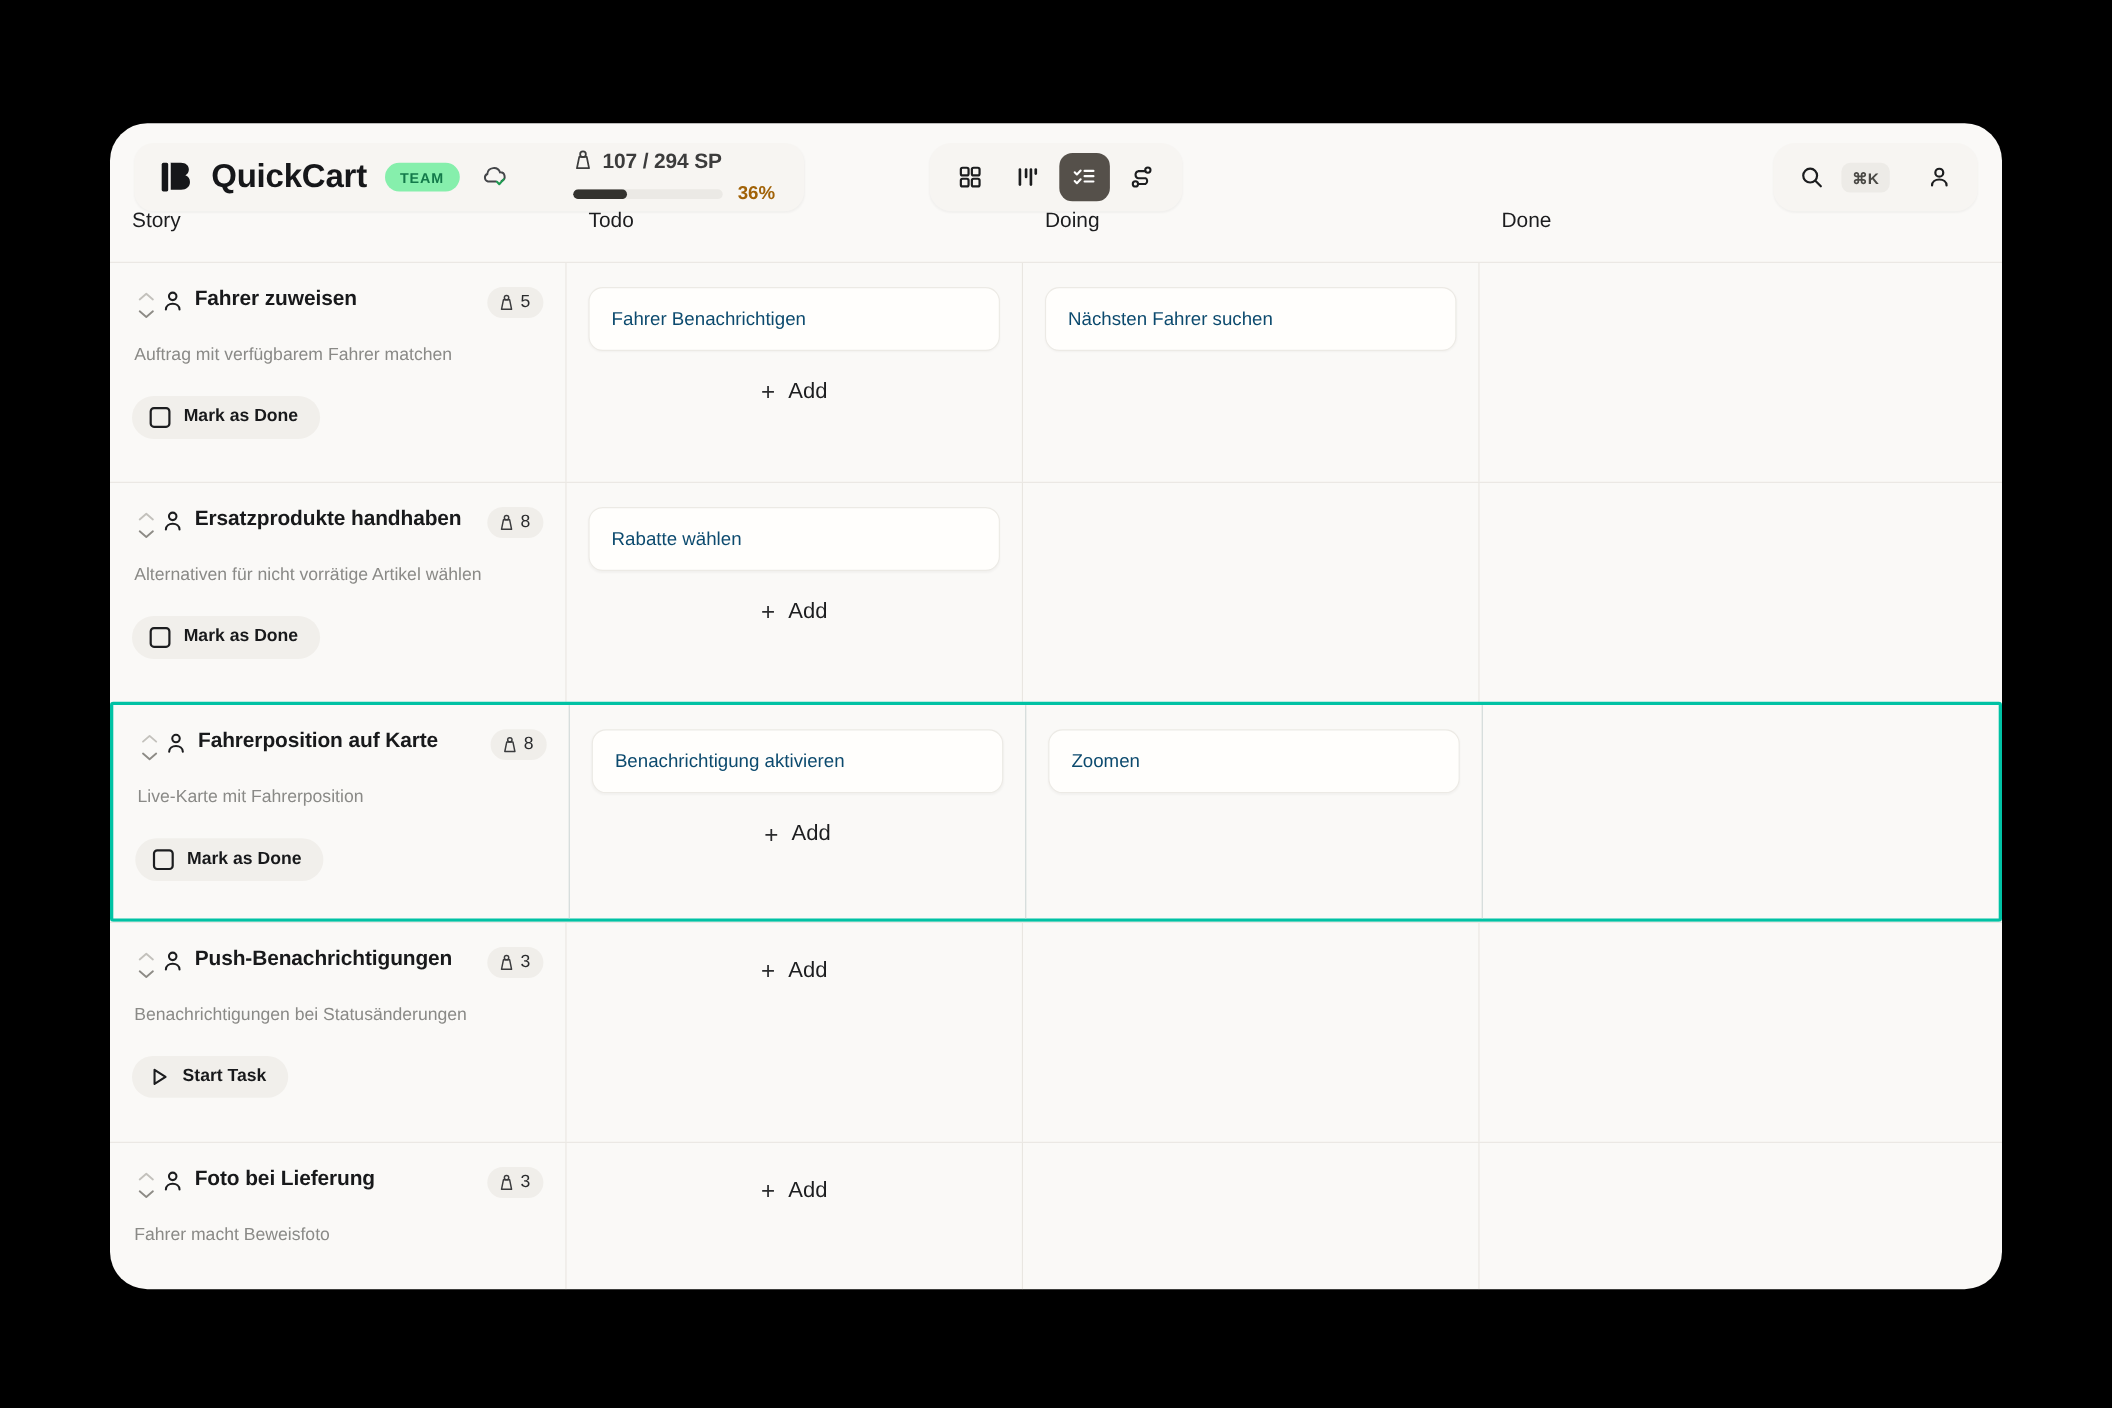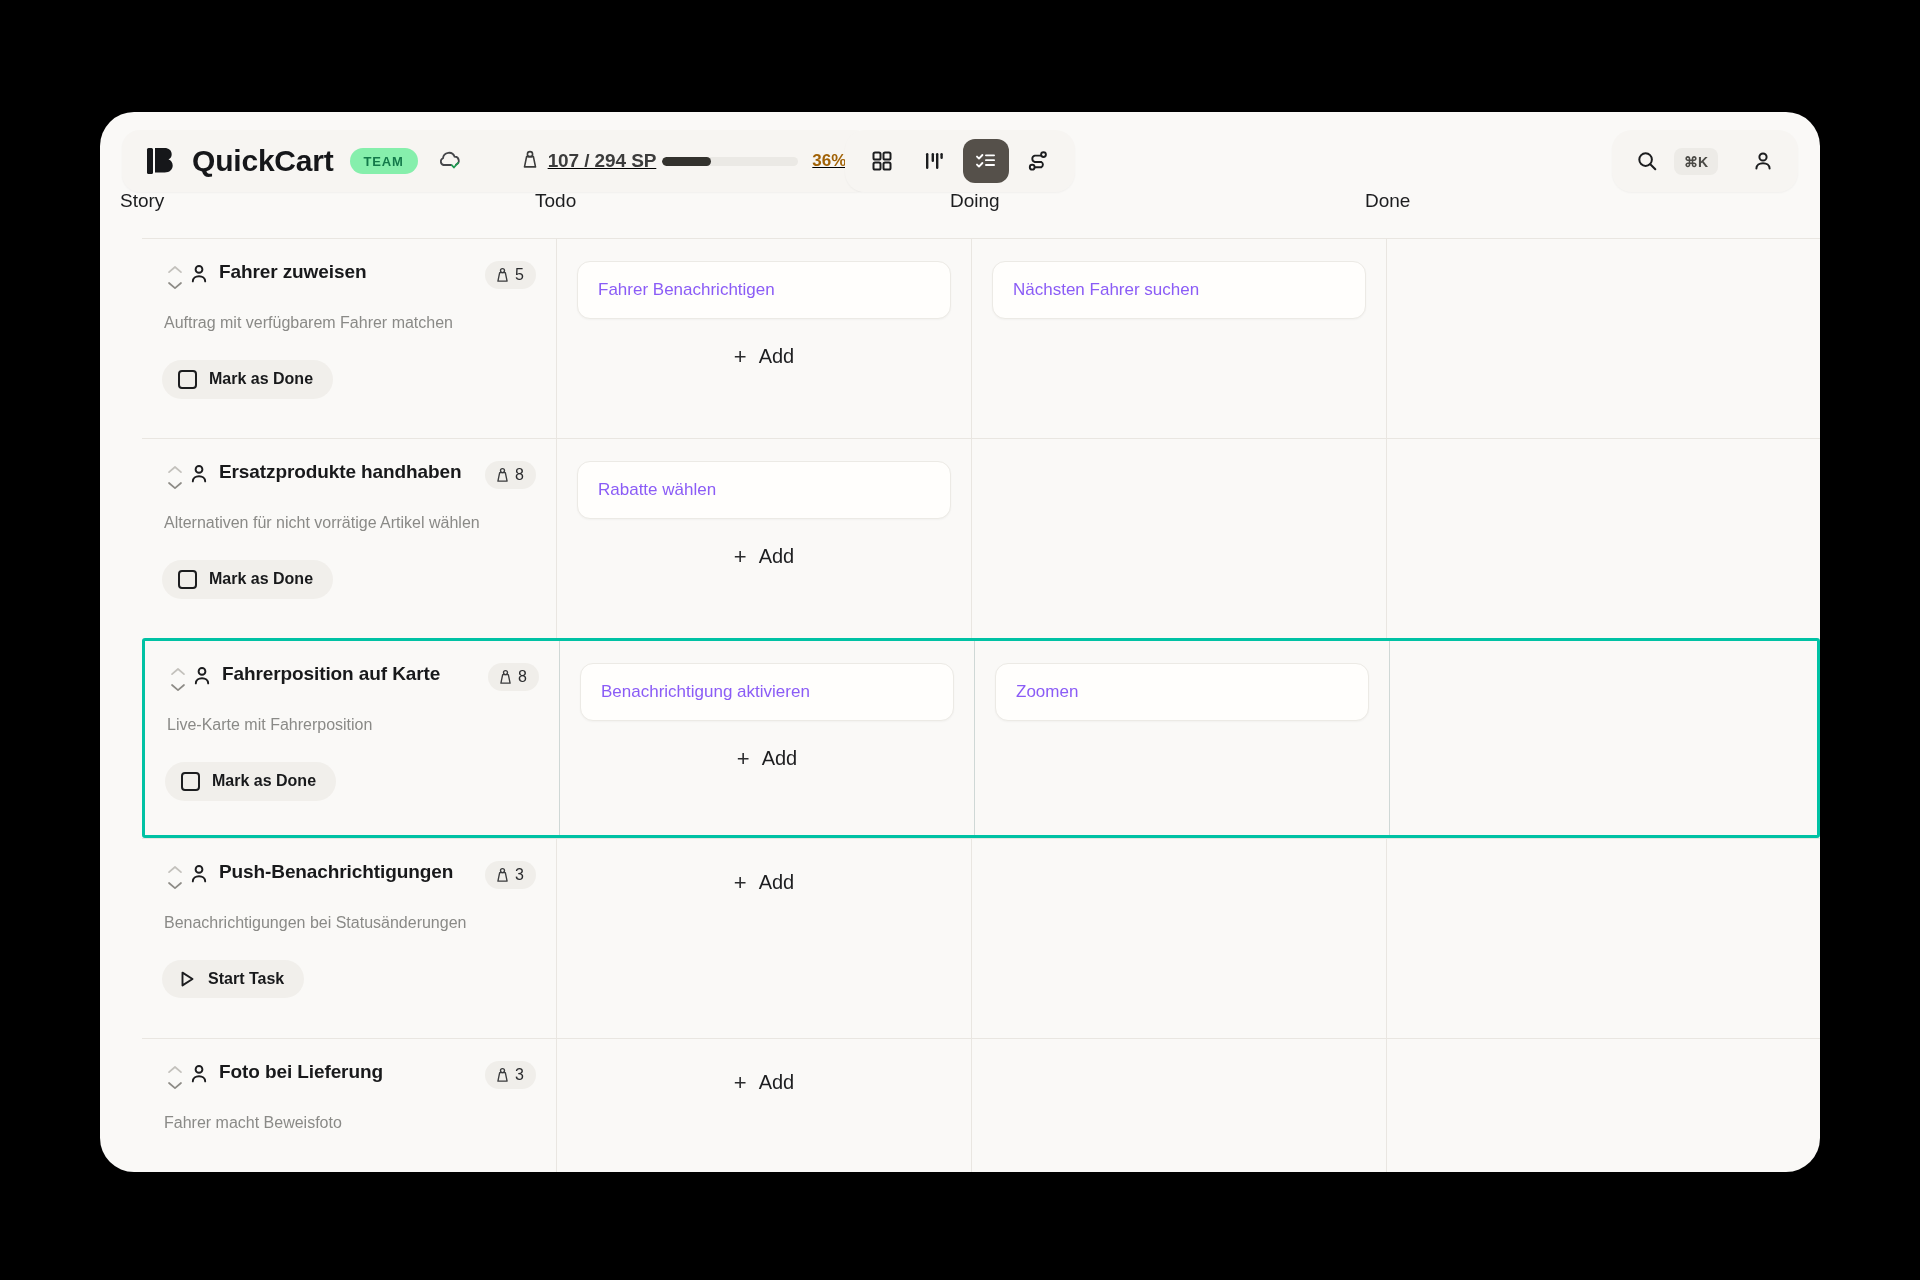--- a/index.html
+++ b/index.html
@@ -69,24 +69,23 @@
     width: 26px; height: 26px;
     display: flex; align-items: center; justify-content: center;
   }
   .header-divider {
     width: 1px; height: 42px;
     background: transparent;
     margin: 0 16px;
   }
   .sp-block {
     margin-left: 26px;
-    display: flex; 
+    display: flex; flex-direction: column;
     gap: 6px;
     white-space: nowrap;
-    text-decoration: underline;
   }
   .sp-top {
     display: flex; align-items: center; gap: 9px;
   }
   .sp-text {
     font-size: 19px; font-weight: bold; color: #3c3c3c;
     letter-spacing: -0.1px;
   }
   .sp-bottom { display: flex; align-items: center; gap: 14px; }
   .sp-track {
@@ -177,21 +176,20 @@
   .col-head.c-doing { width: 415px; }
   .col-head.c-done  { flex: 1; }
 
   .rows { position: relative; }
 
   .row {
     display: flex;
     position: relative;
     border-top: 1px solid #e9e6e1;
     min-height: 200px;
-    margin-left: 42px;
   }
   .row.highlight {
     border: 3px solid #00c2a4;
     border-radius: 3px;
   }
   .cell {
     position: relative;
     padding: 22px 20px 22px 20px;
   }
   .cell.c-story { width: 415px; border-right: 1px solid #e9e6e1; }
@@ -267,21 +265,21 @@
     flex: 0 0 auto;
   }
 
   
   .card {
     background: #fffefc;
     border: 1px solid #eceae5;
     border-radius: 13px;
     padding: 18px 20px;
     font-size: 17px;
-    color: #8b5cf6;
+    color: #0c4a6e;
     box-shadow: 0 1px 2px rgba(0,0,0,0.035);
     margin-bottom: 16px;
     cursor: pointer;
   }
   .add-btn {
     display: flex; align-items: center; justify-content: center;
     gap: 12px;
     padding: 10px 0 2px;
     cursor: pointer;
   }

